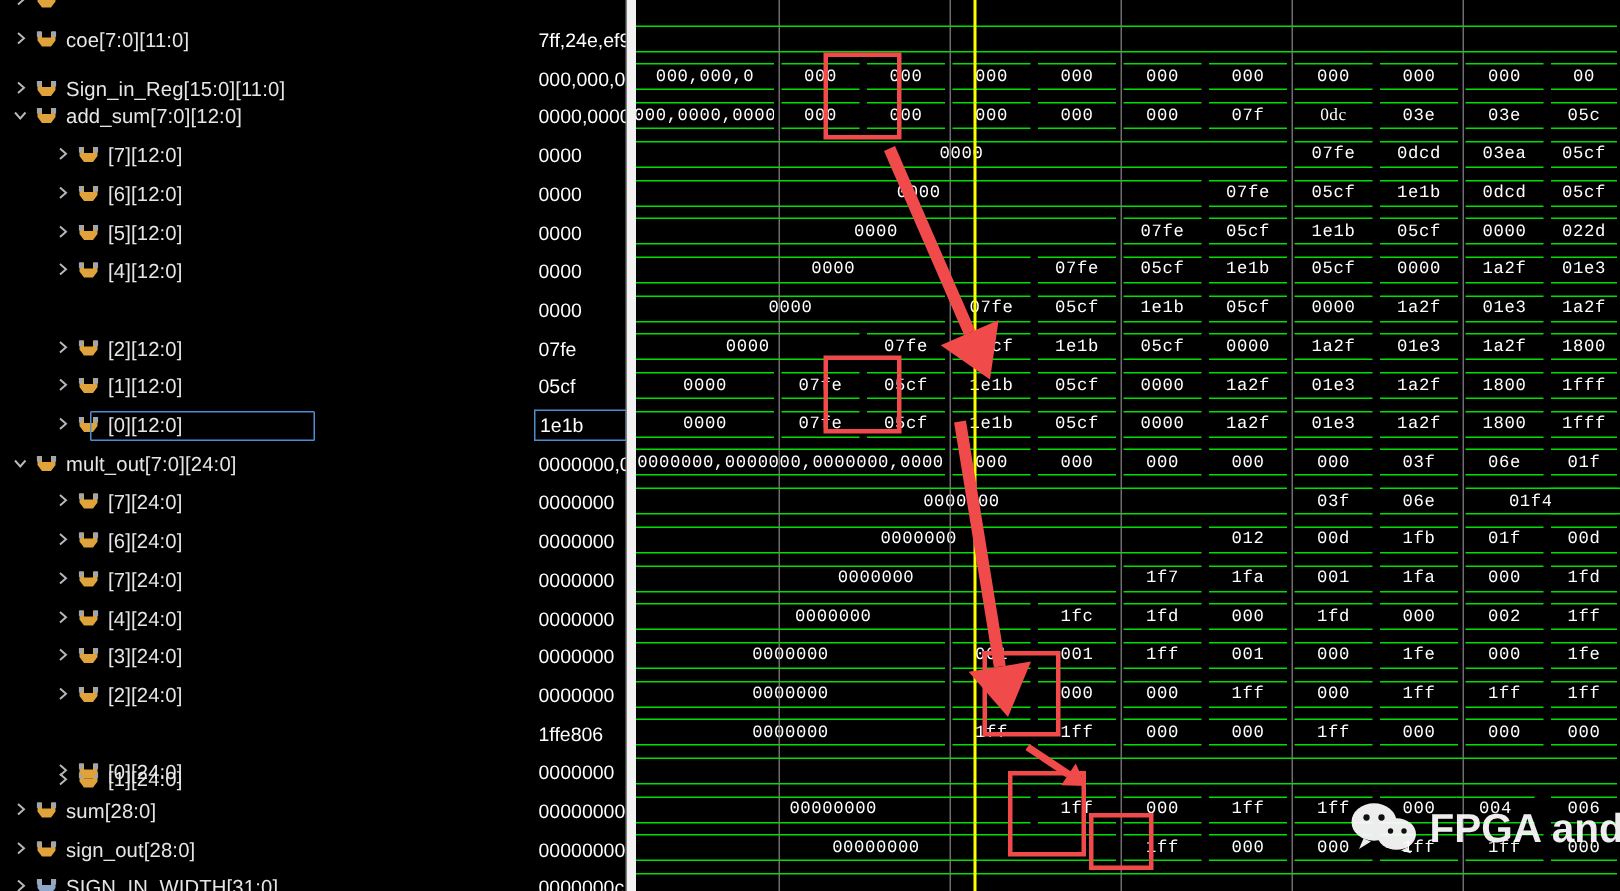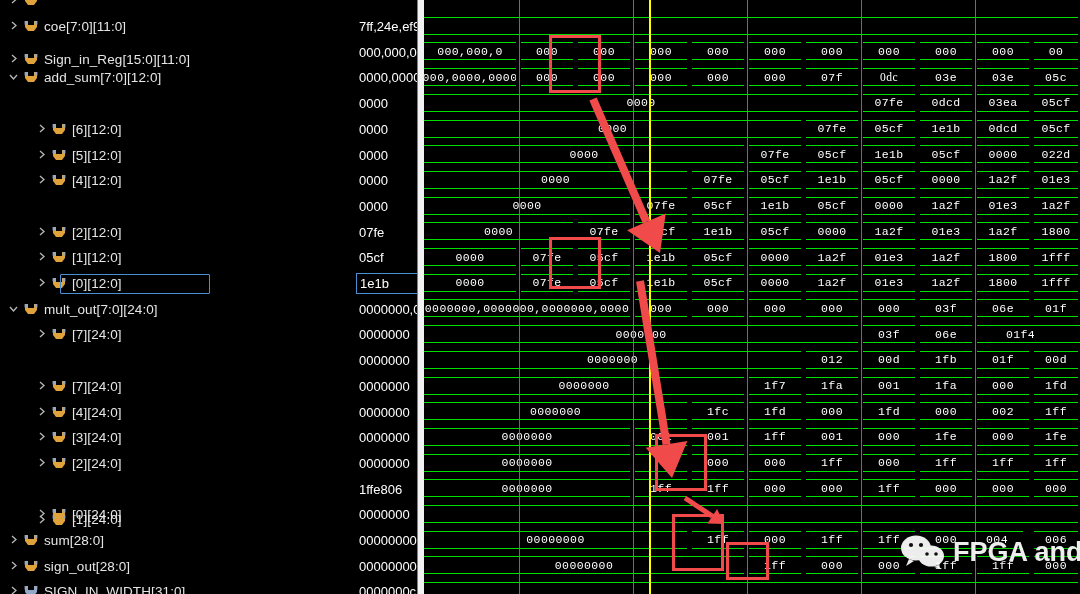--- a/index.html
+++ b/index.html
@@ -212,20 +212,33 @@
             <path d="M2 4 L5.5 8 L9 4" fill="none" stroke="#b8b8b8" stroke-width="1.3"></path>
           </svg>
         </span>
         <span class="sig-icon"><svg width="14" height="12" viewBox="0 0 14 12">
             <path d="M1 1 L4 1 L4 5 L7 5 L10 5 L10 1 L13 1 L13 7 L10 11 L4 11 L1 7 Z" fill="#e0a33c"></path>
             <path d="M0.6 1 L3.4 1 L3.4 4.6 L0.6 4.6 Z" fill="#9aa7b8"></path>
             <path d="M10.6 1 L13.4 1 L13.4 4.6 L10.6 4.6 Z" fill="#9aa7b8"></path>
           </svg></span>
         <span class="tree-label">add_sum[7:0][12:0]</span>
       </div>
+      <div class="tree-row" style="top: 90.8px; padding-left: 36px;">
+        <span class="twisty">
+          <svg width="11" height="11" viewBox="0 0 11 11">
+            <path d="M4 2 L8 5.5 L4 9" fill="none" stroke="#b8b8b8" stroke-width="1.3"></path>
+          </svg>
+        </span>
+        <span class="sig-icon"><svg width="14" height="12" viewBox="0 0 14 12">
+            <path d="M1 1 L4 1 L4 5 L7 5 L10 5 L10 1 L13 1 L13 7 L10 11 L4 11 L1 7 Z" fill="#e0a33c"></path>
+            <path d="M0.6 1 L3.4 1 L3.4 4.6 L0.6 4.6 Z" fill="#9aa7b8"></path>
+            <path d="M10.6 1 L13.4 1 L13.4 4.6 L10.6 4.6 Z" fill="#9aa7b8"></path>
+          </svg></span>
+        <span class="tree-label">[7][12:0]</span>
+      </div>
       <div class="tree-row" style="top: 116.5px; padding-left: 36px;">
         <span class="twisty">
           <svg width="11" height="11" viewBox="0 0 11 11">
             <path d="M4 2 L8 5.5 L4 9" fill="none" stroke="#b8b8b8" stroke-width="1.3"></path>
           </svg>
         </span>
         <span class="sig-icon"><svg width="14" height="12" viewBox="0 0 14 12">
             <path d="M1 1 L4 1 L4 5 L7 5 L10 5 L10 1 L13 1 L13 7 L10 11 L4 11 L1 7 Z" fill="#e0a33c"></path>
             <path d="M0.6 1 L3.4 1 L3.4 4.6 L0.6 4.6 Z" fill="#9aa7b8"></path>
             <path d="M10.6 1 L13.4 1 L13.4 4.6 L10.6 4.6 Z" fill="#9aa7b8"></path>
@@ -316,20 +329,33 @@
           <svg width="11" height="11" viewBox="0 0 11 11">
             <path d="M4 2 L8 5.5 L4 9" fill="none" stroke="#b8b8b8" stroke-width="1.3"></path>
           </svg>
         </span>
         <span class="sig-icon"><svg width="14" height="12" viewBox="0 0 14 12">
             <path d="M1 1 L4 1 L4 5 L7 5 L10 5 L10 1 L13 1 L13 7 L10 11 L4 11 L1 7 Z" fill="#e0a33c"></path>
             <path d="M0.6 1 L3.4 1 L3.4 4.6 L0.6 4.6 Z" fill="#9aa7b8"></path>
             <path d="M10.6 1 L13.4 1 L13.4 4.6 L10.6 4.6 Z" fill="#9aa7b8"></path>
           </svg></span>
         <span class="tree-label">[7][24:0]</span>
+      </div>
+      <div class="tree-row" style="top: 347.8px; padding-left: 36px;">
+        <span class="twisty">
+          <svg width="11" height="11" viewBox="0 0 11 11">
+            <path d="M4 2 L8 5.5 L4 9" fill="none" stroke="#b8b8b8" stroke-width="1.3"></path>
+          </svg>
+        </span>
+        <span class="sig-icon"><svg width="14" height="12" viewBox="0 0 14 12">
+            <path d="M1 1 L4 1 L4 5 L7 5 L10 5 L10 1 L13 1 L13 7 L10 11 L4 11 L1 7 Z" fill="#e0a33c"></path>
+            <path d="M0.6 1 L3.4 1 L3.4 4.6 L0.6 4.6 Z" fill="#9aa7b8"></path>
+            <path d="M10.6 1 L13.4 1 L13.4 4.6 L10.6 4.6 Z" fill="#9aa7b8"></path>
+          </svg></span>
+        <span class="tree-label">[6][24:0]</span>
       </div>
       <div class="tree-row" style="top: 373.5px; padding-left: 36px;">
         <span class="twisty">
           <svg width="11" height="11" viewBox="0 0 11 11">
             <path d="M4 2 L8 5.5 L4 9" fill="none" stroke="#b8b8b8" stroke-width="1.3"></path>
           </svg>
         </span>
         <span class="sig-icon"><svg width="14" height="12" viewBox="0 0 14 12">
             <path d="M1 1 L4 1 L4 5 L7 5 L10 5 L10 1 L13 1 L13 7 L10 11 L4 11 L1 7 Z" fill="#e0a33c"></path>
             <path d="M0.6 1 L3.4 1 L3.4 4.6 L0.6 4.6 Z" fill="#9aa7b8"></path>

